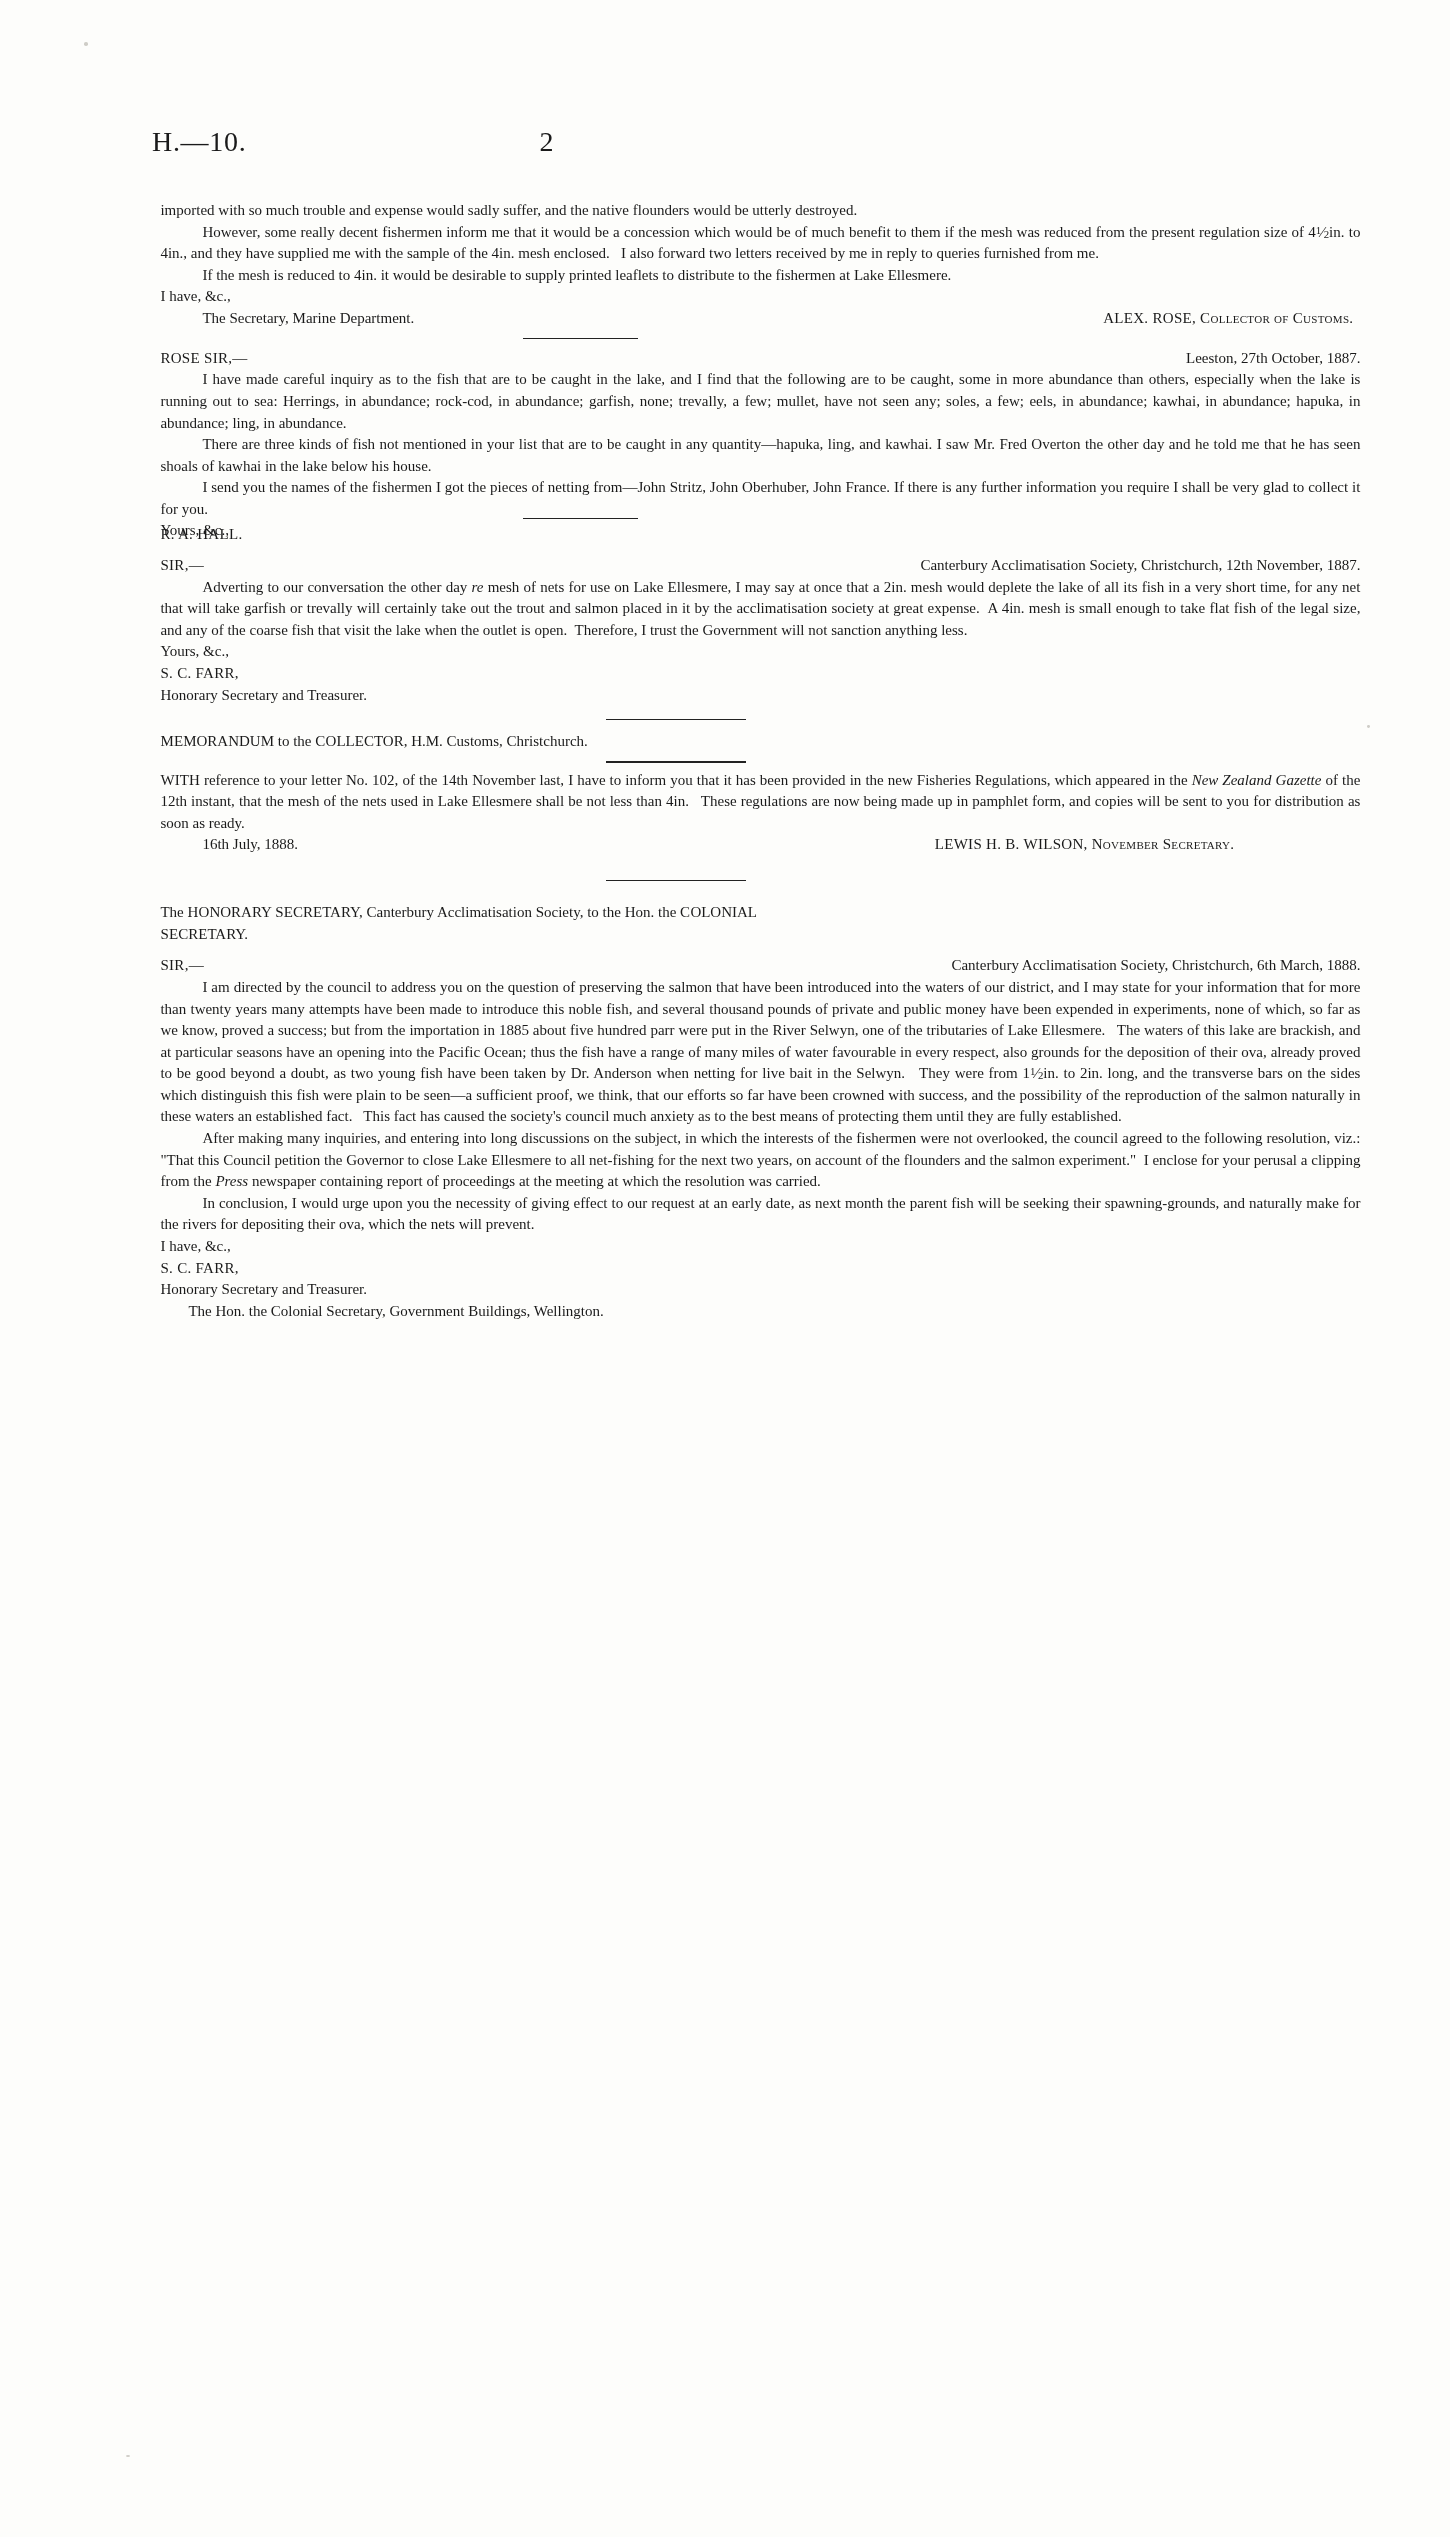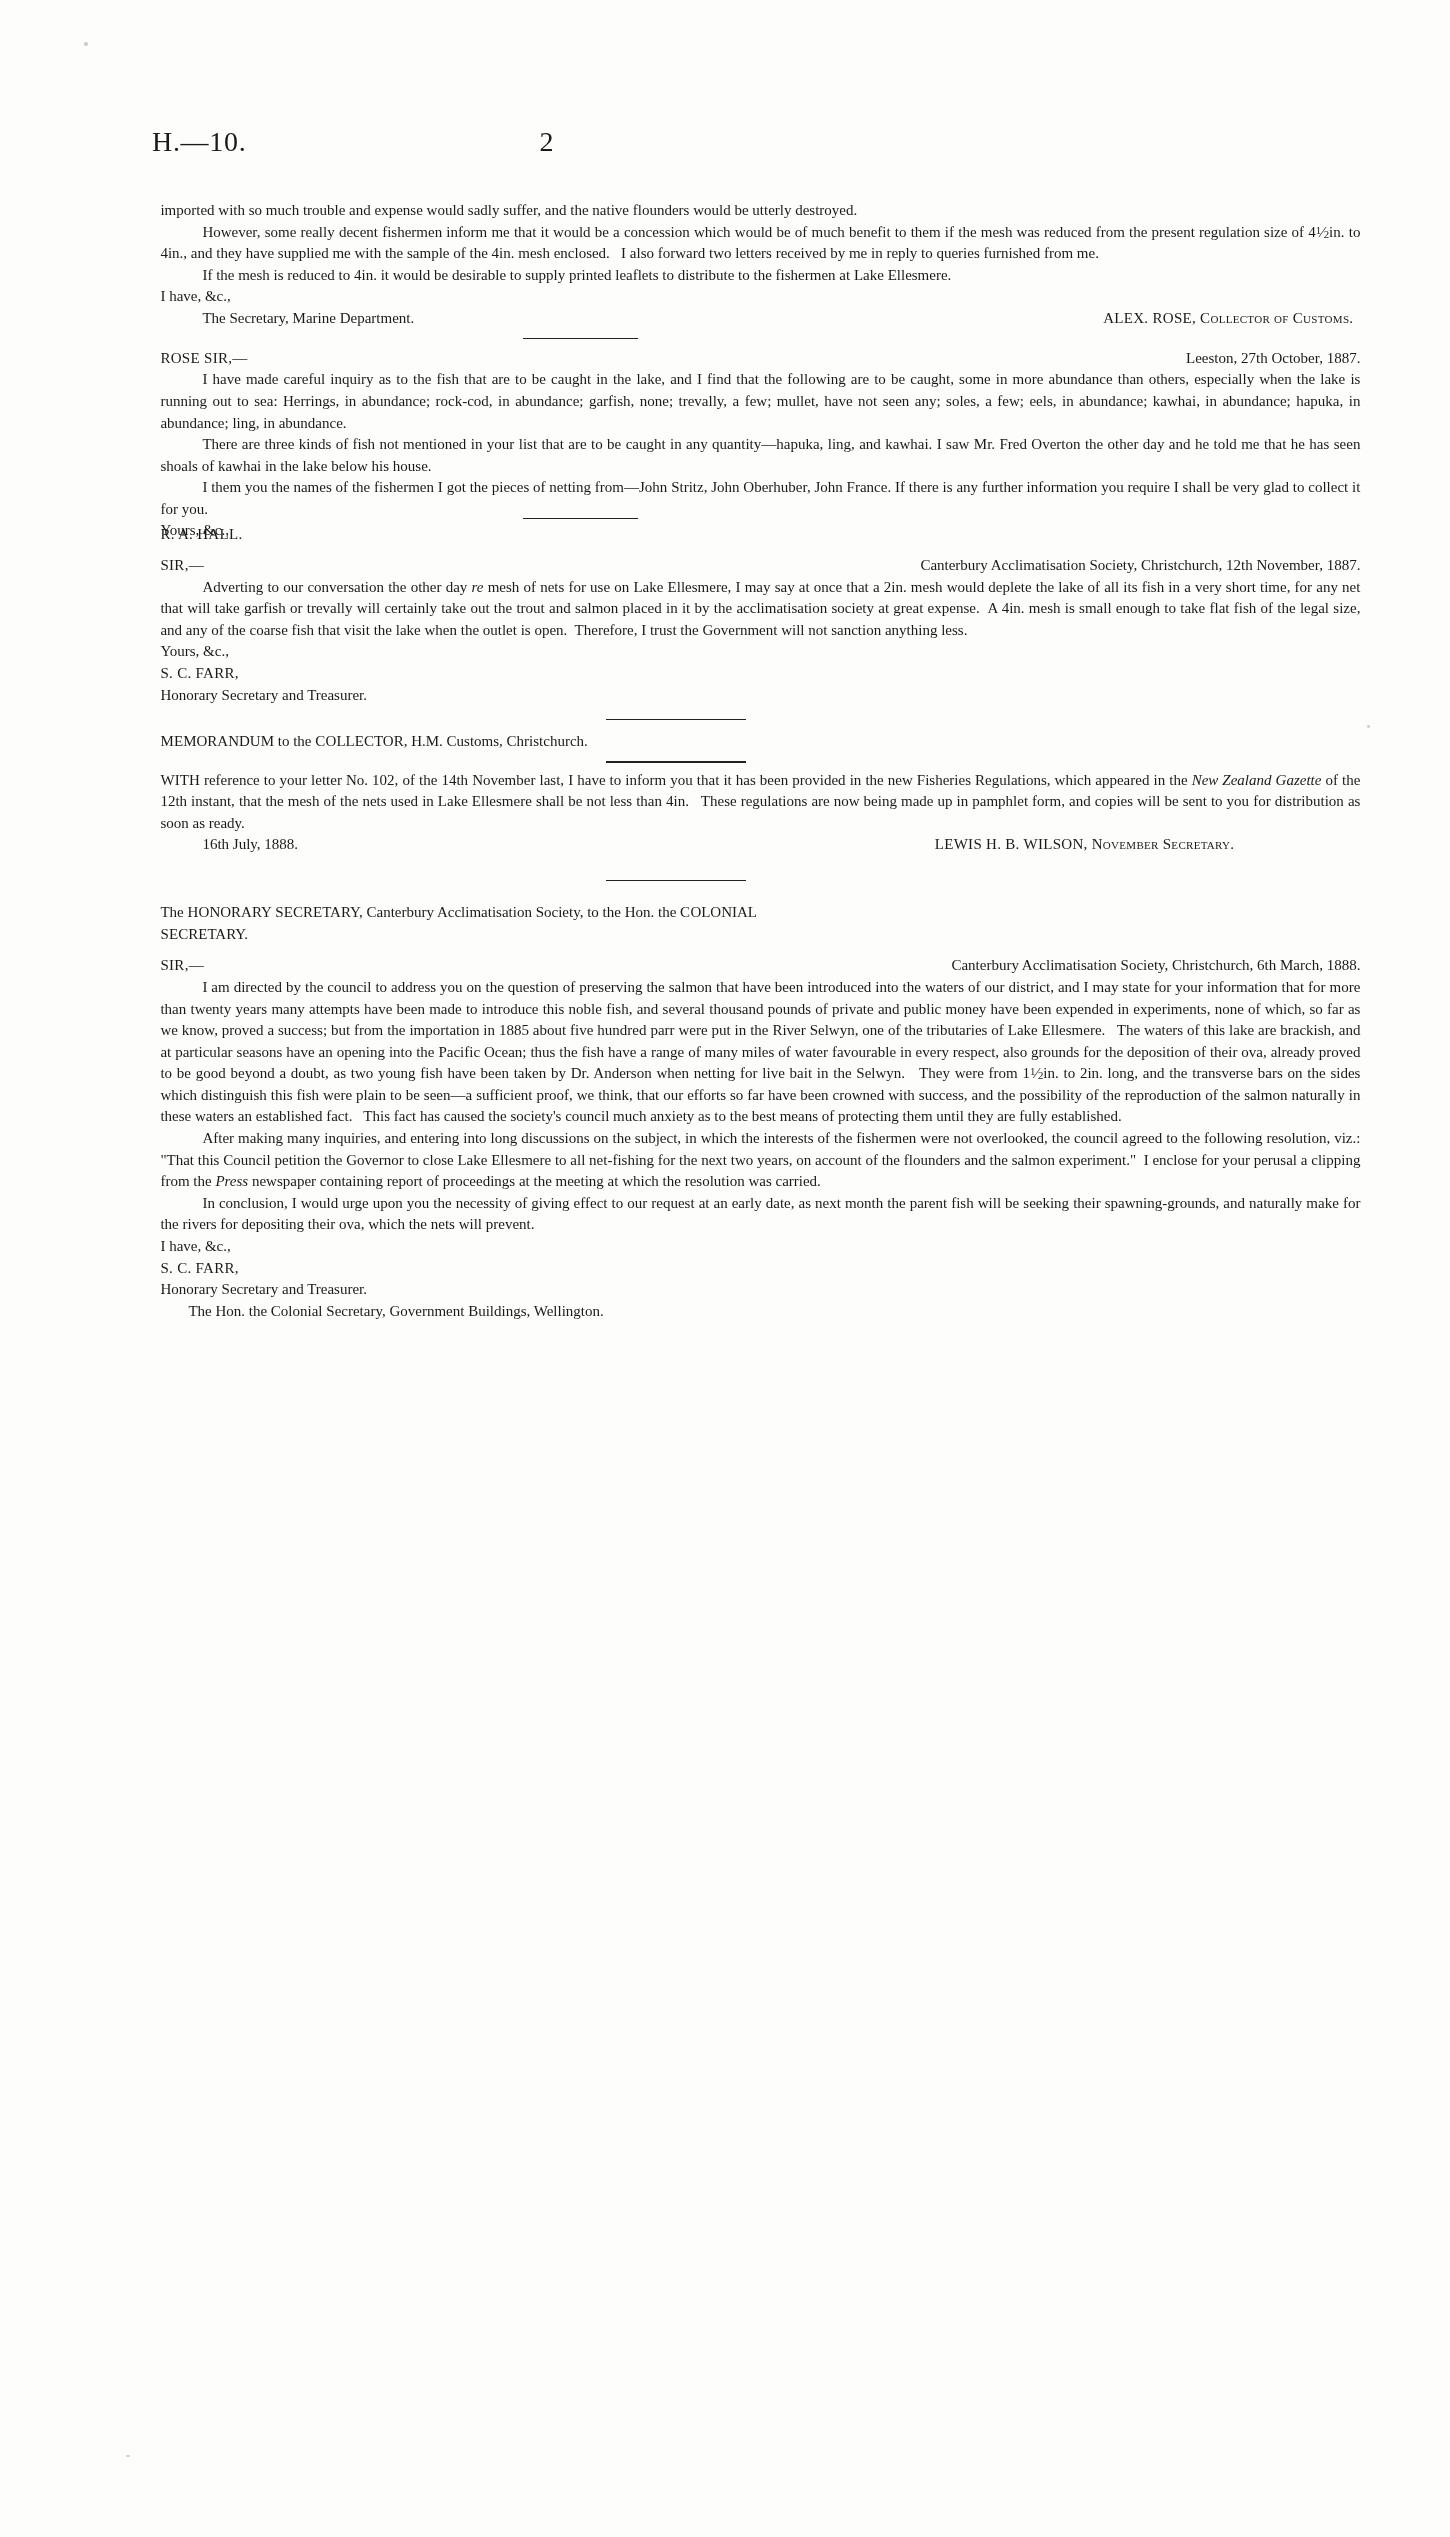--- a/index.html
+++ b/index.html
@@ -133,21 +133,21 @@
       <div class="rule-left"></div>
 
       <div>
         <div class="salute-row">
           <span class="salute sc">ROSE SIR,—</span>
           <span class="salute-mid"></span>
           <span class="salute-right">Leeston, 27th October, 1887.</span>
         </div>
         <p>I have made careful inquiry as to the fish that are to be caught in the lake, and I find that the following are to be caught, some in more abundance than others, especially when the lake is running out to sea: Herrings, in abundance; rock-cod, in abundance; garfish, none; trevally, a few; mullet, have not seen any; soles, a few; eels, in abundance; kawhai, in abundance; hapuka, in abundance; ling, in abundance.</p>
         <p>There are three kinds of fish not mentioned in your list that are to be caught in any quantity—hapuka, ling, and kawhai. I saw Mr. Fred Overton the other day and he told me that he has seen shoals of kawhai in the lake below his house.</p>
-        <p>I them you the names of the fishermen I got the pieces of netting from—John Stritz, John Oberhuber, John France. If there is any further information you require I shall be very glad to collect it for you.</p>
+        <p>I send you the names of the fishermen I got the pieces of netting from—John Stritz, John Oberhuber, John France. If there is any further information you require I shall be very glad to collect it for you.</p>
         <p class="right-align"><span style="margin-right:146px;">Yours, &amp;c.,</span></p>
         <div class="rule-left" style="margin-top:-24px; margin-bottom:4.2px;"></div>
         <p class="right-align"><span class="sc" style="margin-right:146px;">R. A. HALL.</span></p>
       </div>
 
       <div class="gap-sm"></div>
 
       <div>
         <div class="salute-row">
           <span class="salute sc">SIR,—</span>

